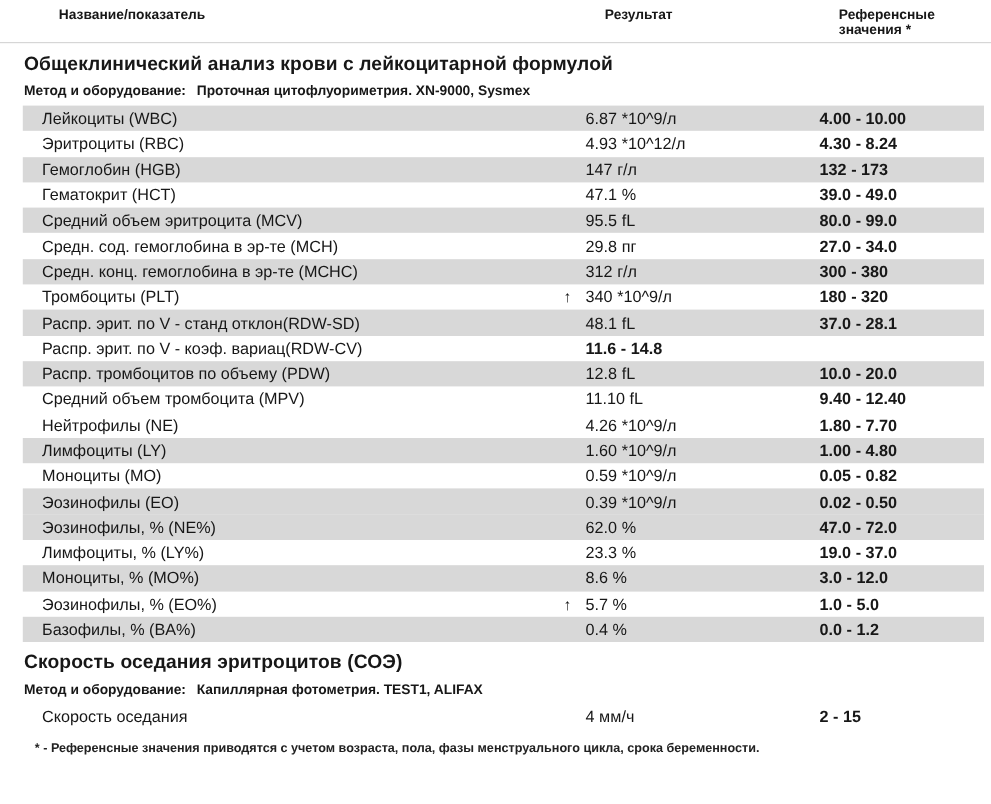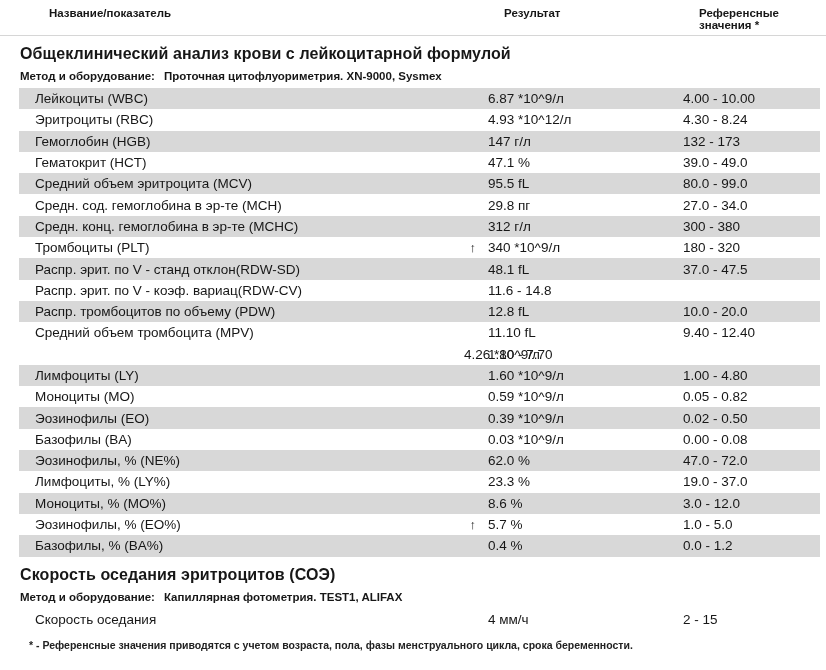--- a/index.html
+++ b/index.html
@@ -45,21 +45,21 @@
     grid-template-columns: 440px 24px 195px auto;
     align-items: center;
     height: 21.3px;
     margin: 0 6px 0 19px;
     font-size: 13.5px;
   }
   .trow.shaded { background: #d8d8d8; }
   .c-name  { padding-left: 16px; white-space: nowrap; overflow: hidden; }
   .c-flag  { text-align: right; padding-right: 7px; font-size: 13px; }
   .c-result{ padding-left: 5px; white-space: nowrap; }
-  .c-ref   { padding-left: 5px; white-space: nowrap; }
+  .c-ref   { padding-left: 5px; white-space: nowrap; font-weight: bold; }
 
   .footnote {
     margin: 9px 0 0 29px;
     font-size: 10.5px;
     font-weight: 700;
     color: #222222;
   }
 </style>
 </head>
 <body>
@@ -123,40 +123,41 @@
         <div class="trow">
           <div class="c-name">Тромбоциты (PLT)</div>
           <div class="c-flag">↑</div>
           <div class="c-result">340 *10^9/л</div>
           <div class="c-ref">180 - 320</div>
         </div>
         <div class="trow shaded">
           <div class="c-name">Распр. эрит. по V - станд отклон(RDW-SD)</div>
           <div class="c-flag"></div>
           <div class="c-result">48.1 fL</div>
-          <div class="c-ref">37.0 - 47.5</div>
+          <div class="c-ref">37.0 - 28.1</div>
         </div>
         <div class="trow">
           <div class="c-name">Распр. эрит. по V - коэф. вариац(RDW-CV)</div>
           <div class="c-flag"></div>
           <div class="c-ref">11.6 - 14.8</div>
         </div>
         <div class="trow shaded">
           <div class="c-name">Распр. тромбоцитов по объему (PDW)</div>
           <div class="c-flag"></div>
           <div class="c-result">12.8 fL</div>
           <div class="c-ref">10.0 - 20.0</div>
         </div>
         <div class="trow">
           <div class="c-name">Средний объем тромбоцита (MPV)</div>
           <div class="c-flag"></div>
           <div class="c-result">11.10 fL</div>
           <div class="c-ref">9.40 - 12.40</div>
         </div>
         <div class="trow">
+          <div class="c-name">Нейтрофилы (NE)</div>
           <div class="c-flag"></div>
           <div class="c-result">4.26 *10^9/л</div>
           <div class="c-ref">1.80 - 7.70</div>
         </div>
         <div class="trow shaded">
           <div class="c-name">Лимфоциты (LY)</div>
           <div class="c-flag"></div>
           <div class="c-result">1.60 *10^9/л</div>
           <div class="c-ref">1.00 - 4.80</div>
         </div>
@@ -164,26 +165,20 @@
           <div class="c-name">Моноциты (MO)</div>
           <div class="c-flag"></div>
           <div class="c-result">0.59 *10^9/л</div>
           <div class="c-ref">0.05 - 0.82</div>
         </div>
         <div class="trow shaded">
           <div class="c-name">Эозинофилы (EO)</div>
           <div class="c-flag"></div>
           <div class="c-result">0.39 *10^9/л</div>
           <div class="c-ref">0.02 - 0.50</div>
-        </div>
-        <div class="trow">
-          <div class="c-name">Базофилы (BA)</div>
-          <div class="c-flag"></div>
-          <div class="c-result">0.03 *10^9/л</div>
-          <div class="c-ref">0.00 - 0.08</div>
         </div>
         <div class="trow shaded">
           <div class="c-name">Эозинофилы, % (NE%)</div>
           <div class="c-flag"></div>
           <div class="c-result">62.0 %</div>
           <div class="c-ref">47.0 - 72.0</div>
         </div>
         <div class="trow">
           <div class="c-name">Лимфоциты, % (LY%)</div>
           <div class="c-flag"></div>

